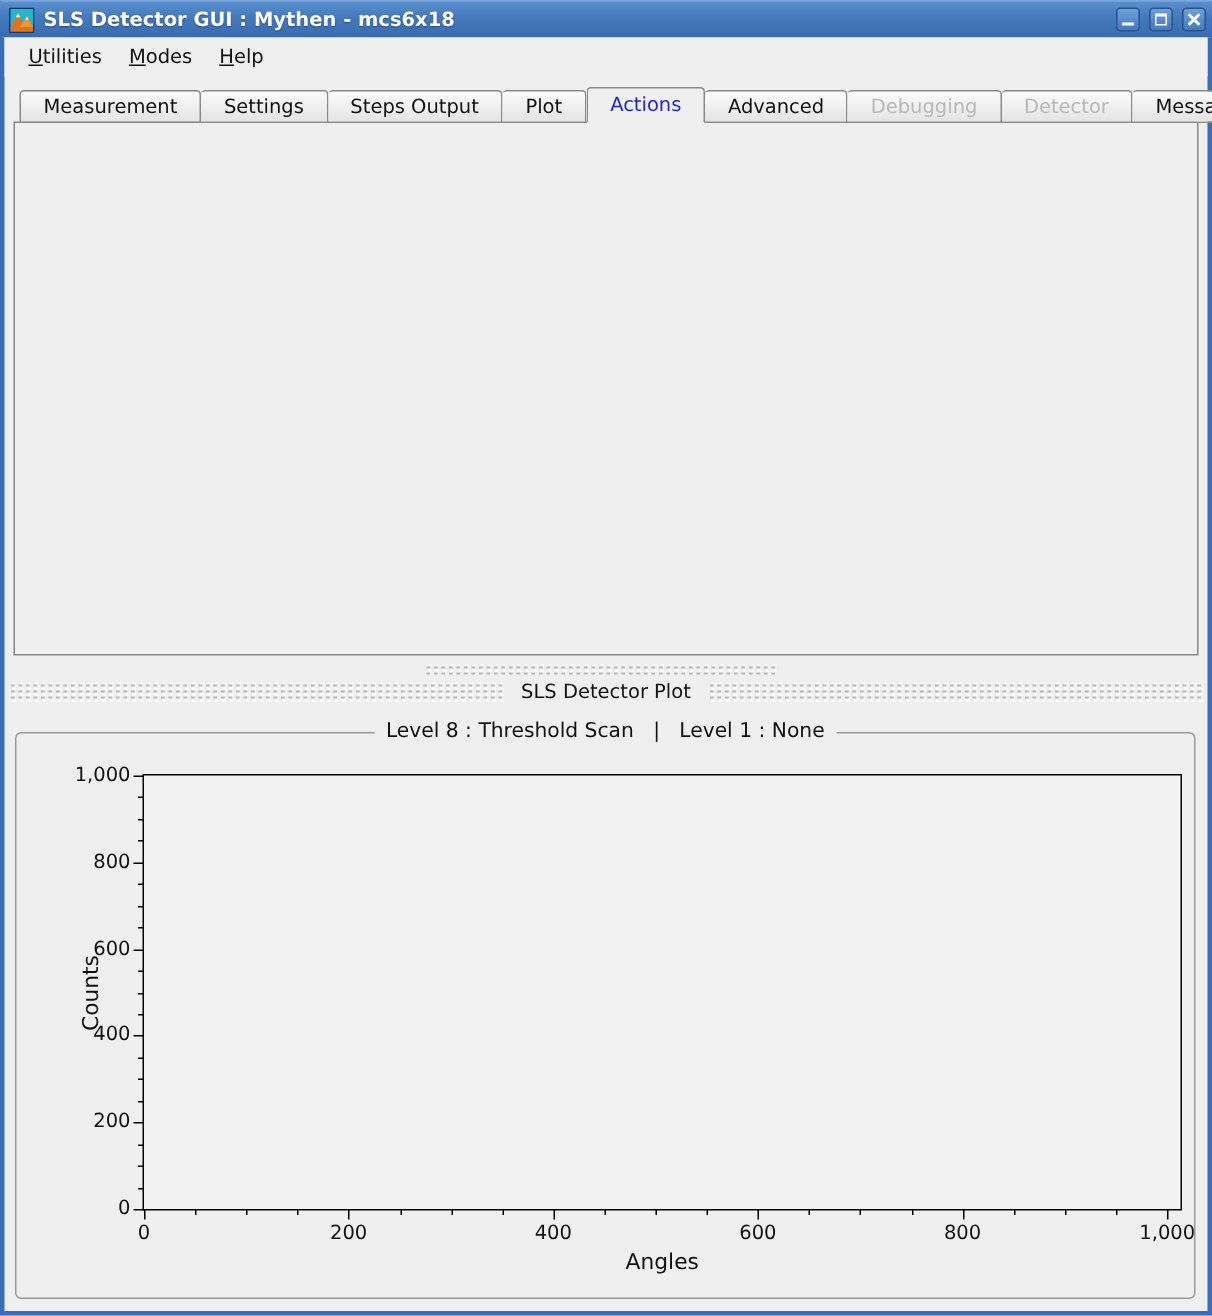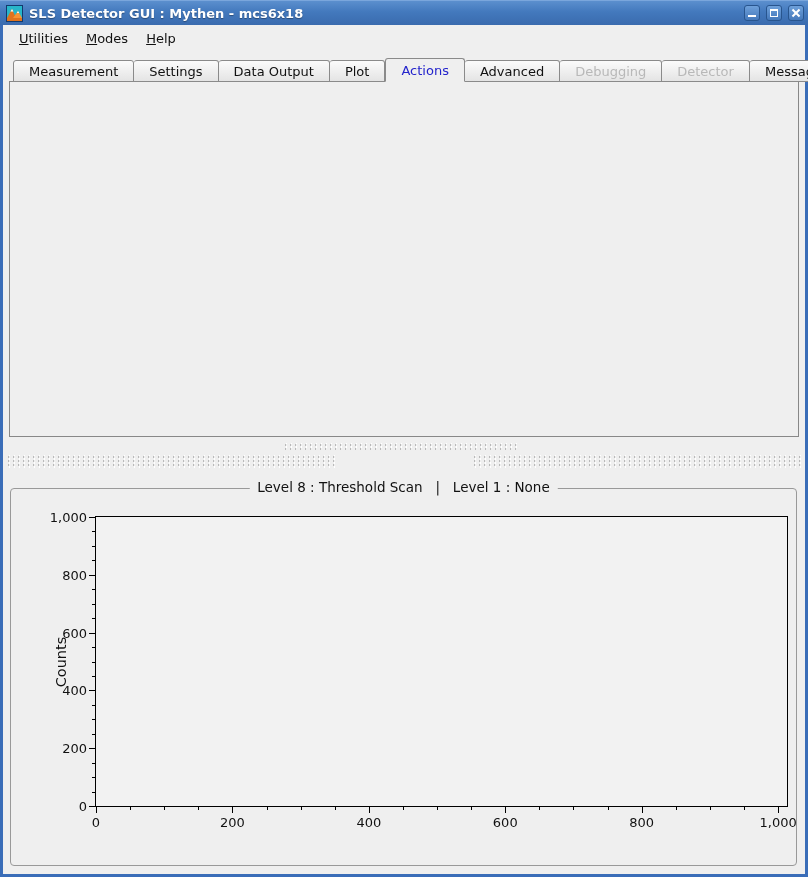--- a/index.html
+++ b/index.html
@@ -163,21 +163,21 @@
   <div class="abs menubar">
     <span class="menu-item"><u>U</u>tilities</span>
     <span class="menu-item"><u>M</u>odes</span>
     <span class="menu-item"><u>H</u>elp</span>
   </div>
 
   
   <div class="abs tabbar">
     <span class="tab">Measurement</span>
     <span class="tab">Settings</span>
-    <span class="tab">Data Output</span>
+    <span class="tab">Steps Output</span>
     <span class="tab">Plot</span>
     <span class="tab selected">Actions</span>
     <span class="tab">Advanced</span>
     <span class="tab disabled">Debugging</span>
     <span class="tab disabled">Detector</span>
     <span class="tab">Messages</span>
   </div>
 
   
   <div class="abs tab-pane"></div>
@@ -279,26 +279,28 @@
       </span>
     <span class="sb-btn" style="top:334px;">
         <span class="arrow-down"></span>
       </span>
   </div>
 
   
   <div class="abs dotty" style="left:283px;top:443px;width:235px;height:7px;"></div>
   <div class="abs dotty" style="left:6px;top:455px;width:330px;height:13px;"></div>
   <div class="abs dotty" style="left:472px;top:455px;width:330px;height:13px;"></div>
+  <div class="abs dock-title">SLS Detector Plot</div>
 
   
   <div class="abs plot-groupbox">
     <span class="plot-legend">Level 8 : Threshold Scan   |   Level 1 : None</span>
     <div class="plot-canvas">
       <span class="axis-ylabel">Counts</span>
+      <span class="axis-xlabel">Angles</span>
     <div class="xtick major" style="left: 0%;"></div>
         <div class="xtick" style="left: 4.93583%;"></div>
         <div class="xtick" style="left: 9.87167%;"></div>
         <div class="xtick" style="left: 14.8075%;"></div>
         <div class="xtick major" style="left: 19.7433%;"></div>
         <div class="xtick" style="left: 24.6792%;"></div>
         <div class="xtick" style="left: 29.615%;"></div>
         <div class="xtick" style="left: 34.5508%;"></div>
         <div class="xtick major" style="left: 39.4867%;"></div>
         <div class="xtick" style="left: 44.4225%;"></div>

